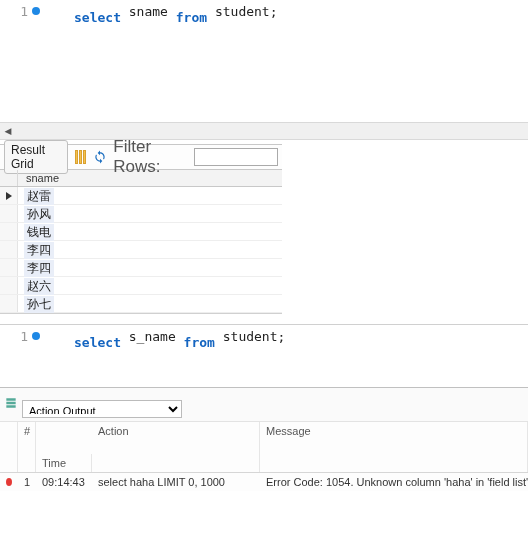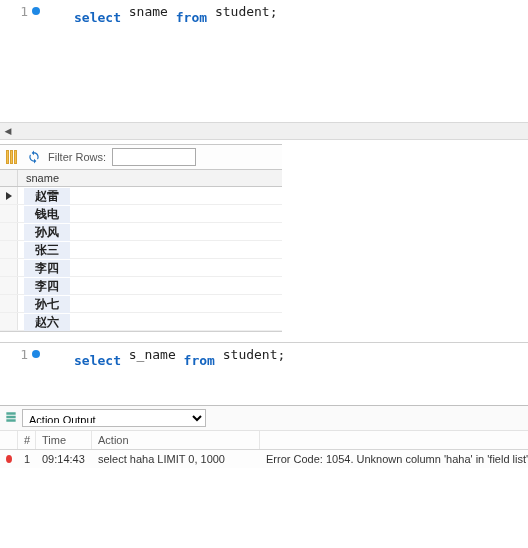--- a/index.html
+++ b/index.html
@@ -20,51 +20,51 @@
   .scroll-strip .lt { width: 16px; text-align: center; color: #555; font-size: 9px; }
   
   .mini-gap { height: 4px; background: #fff; }
   
   
   .result-toolbar { display: flex; align-items: center; border-top: 1px solid #c8c8c8; border-bottom: 1px solid #c8c8c8; background: #fdfdfd; height: 26px; padding: 0 4px; gap: 6px; width: 282px; }
   .rg-btn { border: 1px solid #bfbfbf; border-radius: 3px; padding: 2px 6px; background: #f7f7f7; }
   .tb-icon { width: 16px; height: 16px; display: flex; align-items: center; justify-content: center; }
   .columns-icon span { display: inline-block; width: 3px; height: 14px; background: #f5c14c; margin-right: 1px; border: 1px solid #d8a030; }
   .refresh-icon svg { width: 14px; height: 14px; }
-  .filter-label { color: #555; font-size: 11px; }
+  .filter-label { color: #555; font-size: 17px; }
   .filter-input { border: 1px solid #aaa; height: 18px; width: 84px; padding: 0 3px; font-size: 11px; }
   
   
   .grid { width: 282px; border-bottom: 1px solid #d0d0d0; }
   .grid-header { display: flex; background: #f3f3f3; border-bottom: 1px solid #c8c8c8; }
   .gh-selector { width: 18px; border-right: 1px solid #d8d8d8; }
   .gh-col { padding: 2px 8px; font-size: 11px; color: #333; }
   .grid-body { }
   .grow { display: flex; height: 18px; border-bottom: 1px solid #eee; }
   .gsel { width: 18px; border-right: 1px solid #e4e4e4; background: #f7f7f7; display: flex; align-items: center; justify-content: center; }
   .gsel.active::before { content: ""; border-left: 6px solid #333; border-top: 4px solid transparent; border-bottom: 4px solid transparent; }
   .gcell { padding: 1px 6px; font-size: 12px; }
-  .gcell span { background: #e9eef8; padding: 0 11px; display: inline-block; min-width: 28px; font-weight: bold; }
+  .gcell span { background: #e9eef8; padding: 0 3px; display: inline-block; min-width: 28px; }
   
   .between-gap { height: 10px; background: #fff; }
   .between-line { height: 1px; background: #d0d0d0; }
   
   .editor-spacer-2 { height: 40px; background: #fff; }
   
   
   .output-panel { border-top: 1px solid #c0c0c0; background: #fdfdfd; }
   .output-titlebar { background: #ececec; border-bottom: 1px solid #d0d0d0; padding: 2px 4px; font-size: 11px; color: #666; }
   .output-selector-row { display: flex; align-items: center; padding: 3px 4px; gap: 4px; background: #fafafa; border-bottom: 1px solid #e3e3e3; }
   .out-icon svg { width: 14px; height: 14px; }
-  .output-select { border: 1px solid #bbb; background: #fff; font-size: 11px; padding: 3px 2px; width: 184px; height: 18px; }
+  .output-select { border: 1px solid #bbb; background: #fff; font-size: 11px; padding: 3px 2px; width: 160px; height: 18px; margin-top: 9px; }
   .output-headers { display: flex; border-bottom: 1px solid #d6d6d6; background: #fdfdfd; }
   .oh { font-size: 11px; color: #555; padding: 3px 6px; border-right: 1px solid #e6e6e6; }
   .oh-blank { width: 18px; }
   .oh-num { width: 18px; text-align: center; }
-  .oh-time { width: 56px; }
+  .oh-time { width: 56px; margin-top: 32px; }
   .oh-action { width: 168px; }
   .oh-msg { flex: 1; }
   .output-row { display: flex; font-size: 11px; color: #333; }
   .oc { padding: 3px 6px; }
   .oc-blank { width: 18px; display: flex; align-items: center; justify-content: center; }
   .oc-blank::before { content: ""; width: 8px; height: 8px; background: #e53935; border-radius: 50%; display: block; }
   .oc-num { width: 18px; text-align: right; }
   .oc-time { width: 56px; }
   .oc-action { width: 168px; white-space: nowrap; overflow: hidden; }
   .oc-msg { flex: 1; white-space: nowrap; overflow: hidden; }
@@ -88,20 +88,21 @@
 
 <div class="editor-spacer-1"></div>
 
 <div class="scroll-strip">
   <span class="lt">◀</span>
 </div>
 
 <div class="mini-gap"></div>
 
 <div class="result-toolbar">
+  <div class="rg-btn">Result Grid</div>
   <div class="tb-icon columns-icon">
       <span></span>
       <span></span>
       <span></span>
     </div>
   <div class="tb-icon refresh-icon">
     <svg viewBox="0 0 24 24">
         <path fill="#1e70c1" d="M12 4V1L8 5l4 4V6c3.3 0 6 2.7 6 6 0 1-.3 2-.7 2.8l1.5 1.5C19.5 15 20 13.6 20 12c0-4.4-3.6-8-8-8zm0 14c-3.3 0-6-2.7-6-6 0-1 .3-2 .7-2.8L5.2 7.7C4.5 9 4 10.4 4 12c0 4.4 3.6 8 8 8v3l4-4-4-4v3z"></path>
       </svg>
   </div>
@@ -114,45 +115,41 @@
     <div class="gh-selector"></div>
     <div class="gh-col">sname</div>
   </div>
   <div class="grid-body">
     <div class="grow">
         <div class="gsel active"></div>
         <div class="gcell"><span>赵雷</span></div>
       </div>
     <div class="grow">
         <div class="gsel"></div>
-        <div class="gcell"><span>钱电</span></div>
-      </div>
-    <div class="grow">
-        <div class="gsel"></div>
         <div class="gcell"><span>孙风</span></div>
       </div>
     <div class="grow">
         <div class="gsel"></div>
-        <div class="gcell"><span>张三</span></div>
+        <div class="gcell"><span>钱电</span></div>
       </div>
     <div class="grow">
         <div class="gsel"></div>
         <div class="gcell"><span>李四</span></div>
       </div>
     <div class="grow">
         <div class="gsel"></div>
         <div class="gcell"><span>李四</span></div>
       </div>
     <div class="grow">
         <div class="gsel"></div>
-        <div class="gcell"><span>孙七</span></div>
+        <div class="gcell"><span>赵六</span></div>
       </div>
     <div class="grow">
         <div class="gsel"></div>
-        <div class="gcell"><span>赵六</span></div>
+        <div class="gcell"><span>孙七</span></div>
       </div>
   </div>
 </div>
 
 <div class="between-gap"></div>
 <div class="between-line"></div>
 
 <div class="sql-editor">
   <span class="ln">1</span>
   <span class="dot"></span>
@@ -178,20 +175,21 @@
     </span>
     <select class="output-select">
       <option>Action Output</option>
     </select>
   </div>
   <div class="output-headers">
     <div class="oh oh-blank"></div>
     <div class="oh oh-num">#</div>
     <div class="oh oh-time">Time</div>
     <div class="oh oh-action">Action</div>
+    <div class="oh oh-msg">Message</div>
   </div>
   <div class="output-row">
     <div class="oc oc-blank"></div>
     <div class="oc oc-num">1</div>
     <div class="oc oc-time">09:14:43</div>
     <div class="oc oc-action">select haha LIMIT 0, 1000</div>
     <div class="oc oc-msg">Error Code: 1054. Unknown column 'haha' in 'field list'</div>
   </div>
 </div>
 

